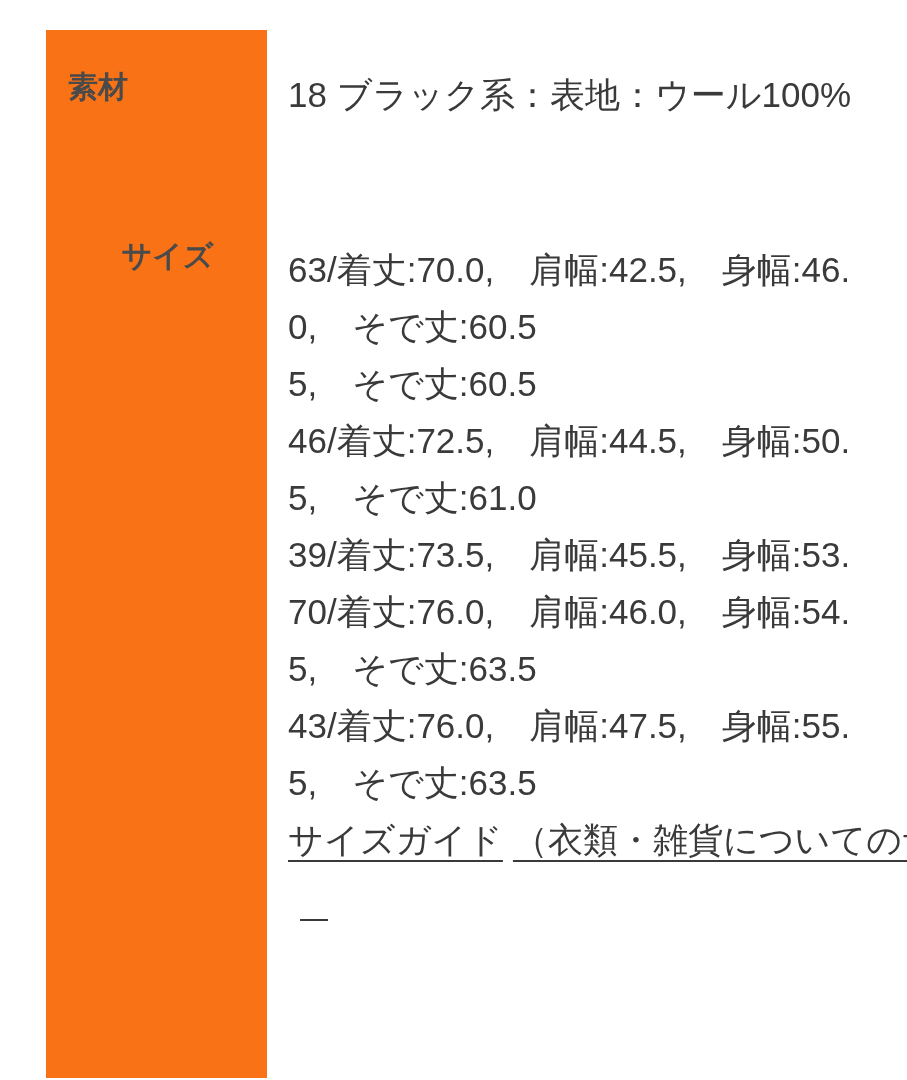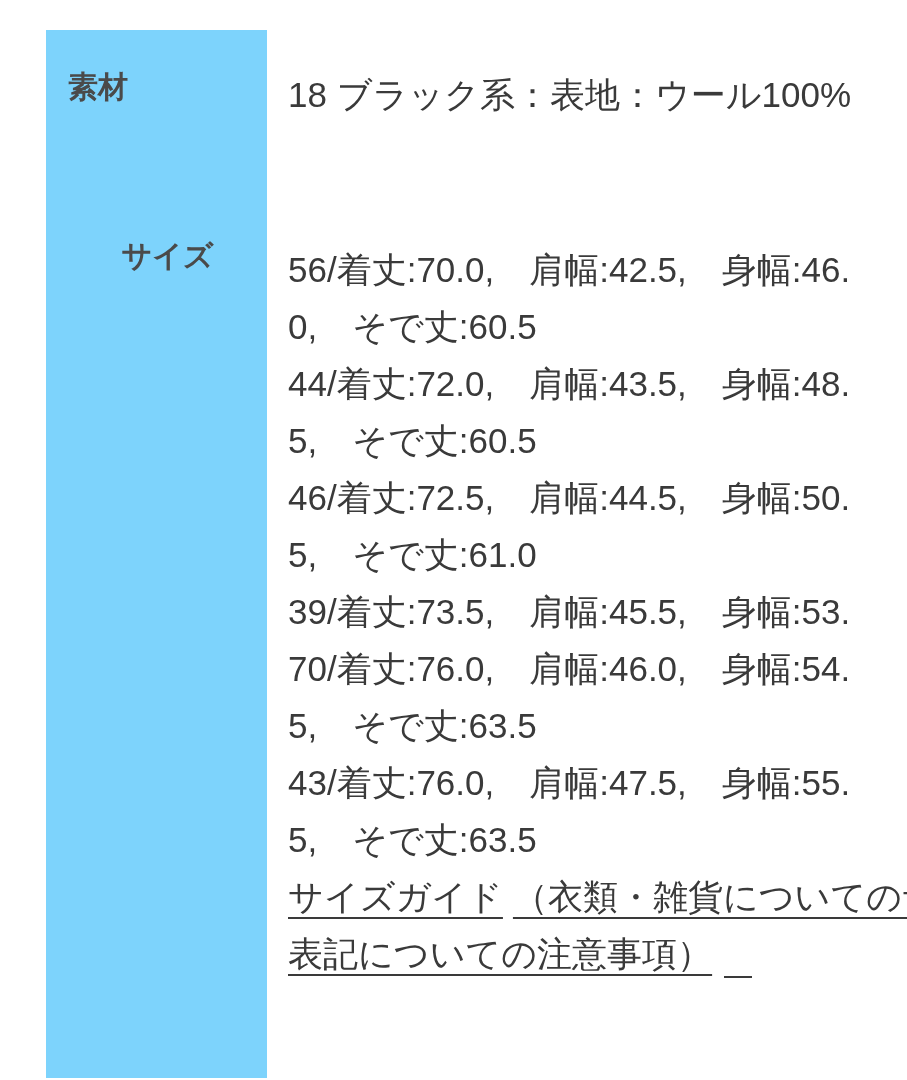--- a/index.html
+++ b/index.html
@@ -19,21 +19,21 @@
     position: absolute;
     left: 46px;
     top: 30px;
     width: 861px;
     height: 1048px;
     display: grid;
     grid-template-columns: 221px 1fr;
     grid-template-rows: 195px 1fr;
   }
   .label-cell {
-    background: #7dd3fc;
+    background: #f97316;
     color: #4a4a4a;
     font-weight: bold;
     font-size: 30px;
     line-height: 30px;
     padding-left: 22px;
     box-sizing: border-box;
   }
   .label-cell.r1 { padding-top: 42px; }
   .label-cell.r2 { padding-top: 16px; text-align: center; }
   .value-cell {
@@ -83,32 +83,31 @@
       <span>素材</span>
     </div>
     <div class="value-cell r1">
       <div class="line">18 ブラック系：表地：ウール100%</div>
     </div>
 
     <div class="label-cell r2">
       <span>サイズ</span>
     </div>
     <div class="value-cell r2">
-      <div class="line">56/着丈:70.0,　肩幅:42.5,　身幅:46.</div>
+      <div class="line">63/着丈:70.0,　肩幅:42.5,　身幅:46.</div>
       <div class="line">0,　そで丈:60.5</div>
-      <div class="line">44/着丈:72.0,　肩幅:43.5,　身幅:48.</div>
       <div class="line">5,　そで丈:60.5</div>
       <div class="line">46/着丈:72.5,　肩幅:44.5,　身幅:50.</div>
       <div class="line">5,　そで丈:61.0</div>
       <div class="line">39/着丈:73.5,　肩幅:45.5,　身幅:53.</div>
       <div class="line">70/着丈:76.0,　肩幅:46.0,　身幅:54.</div>
       <div class="line">5,　そで丈:63.5</div>
       <div class="line">43/着丈:76.0,　肩幅:47.5,　身幅:55.</div>
       <div class="line">5,　そで丈:63.5</div>
 
       <a class="guide-link" href="#">
         <span class="gl-line"><span>サイズガイド</span><span class="gl-part2">（衣類・雑貨についてのサイズ</span></span>
-        <span class="gl-line"><span>表記についての注意事項）</span><span class="gl-tail"></span></span>
+        <span class="gl-line"><span class="gl-tail"></span></span>
       </a>
     </div>
 
   </div>
 </div>
 
 </body></html>

